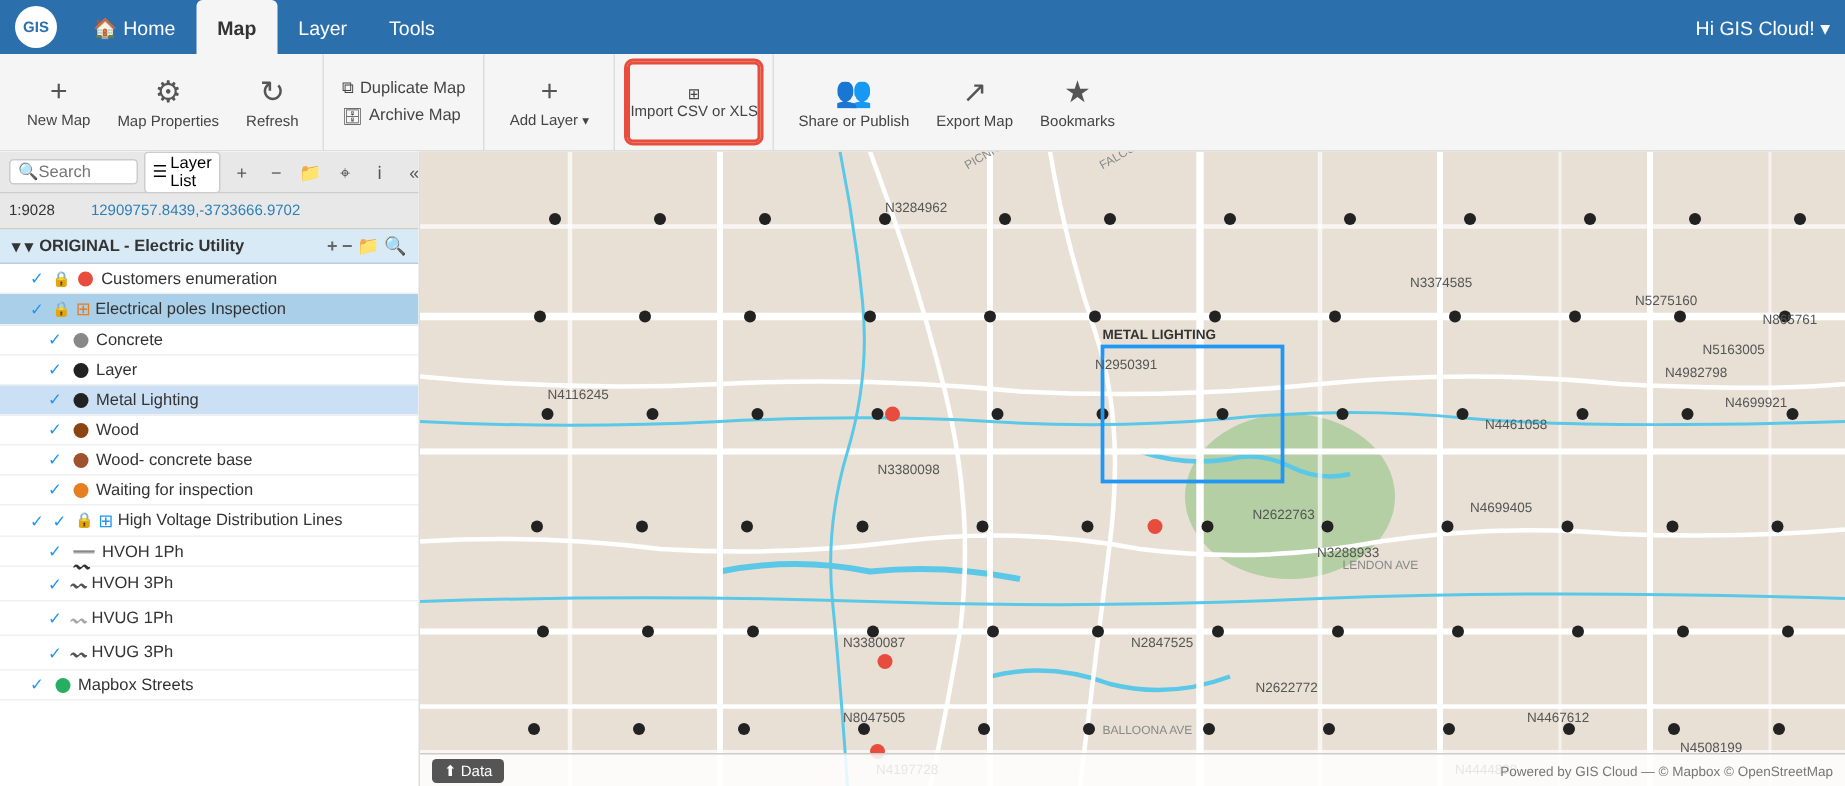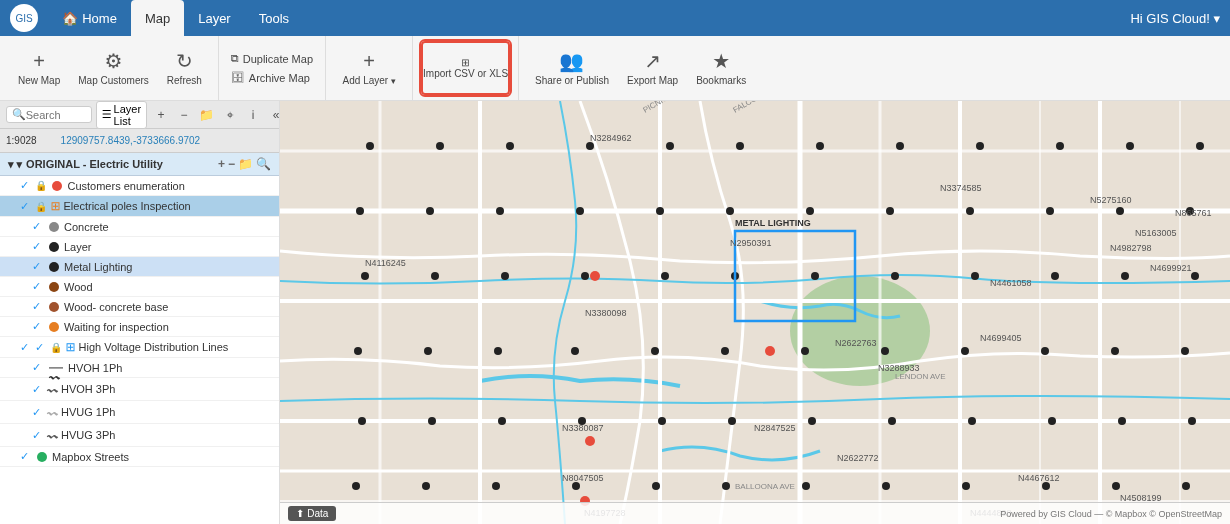--- a/index.html
+++ b/index.html
@@ -15,35 +15,36 @@
       color: white;
     }
     .top-nav .logo {
       background: white;
       border-radius: 50%;
       width: 28px; height: 28px;
       display: flex; align-items: center; justify-content: center;
       margin-right: 10px;
     }
     .top-nav .logo-inner {
-      color: #2c6fad; font-weight: normal; font-size: 10px;
+      color: #2c6fad; font-weight: bold; font-size: 10px;
     }
     .nav-tabs { display: flex; align-items: stretch; height: 100%; }
     .nav-tab {
       padding: 0 14px;
       display: flex; align-items: center;
       cursor: pointer;
       font-size: 13px;
       color: white;
       border-bottom: none;
     }
     .nav-tab.active {
       background: #f5f5f5;
       color: #333;
       border-radius: 4px 4px 0 0;
+      font-weight: bold;
     }
     .nav-tab .tab-icon { margin-right: 4px; }
     .top-nav-right {
       margin-left: auto;
       color: white;
       font-size: 13px;
       display: flex; align-items: center; gap: 4px;
     }
 
     
@@ -308,21 +309,21 @@
 <div class="toolbar">
 
   <div class="toolbar-group">
     <button class="toolbar-btn">
       <span class="tb-icon">+</span>
       <span class="tb-label">New Map</span>
     </button>
     <button class="toolbar-btn">
       <span class="tb-icon">⚙</span>
       <span class="tb-label">Map
-Customers</span>
+Properties</span>
     </button>
     <button class="toolbar-btn">
       <span class="tb-icon">↻</span>
       <span class="tb-label">Refresh</span>
     </button>
   </div>
 
   <div class="toolbar-group">
     <div class="duplicate-archive">
       <div class="dup-btn">

